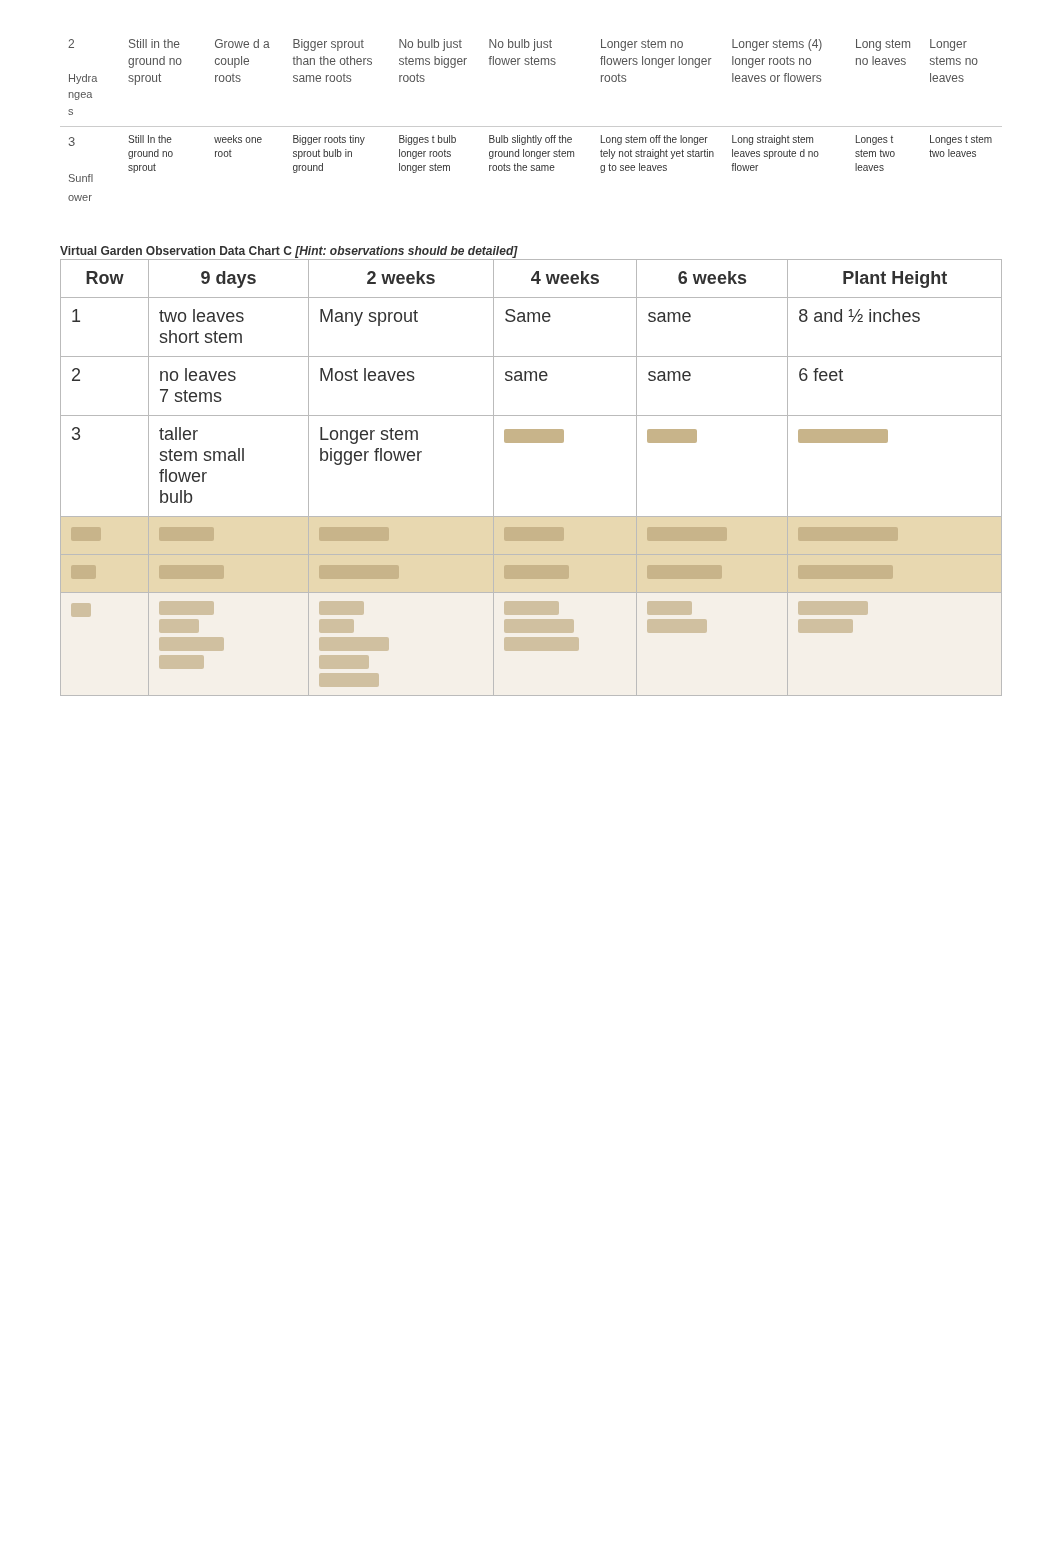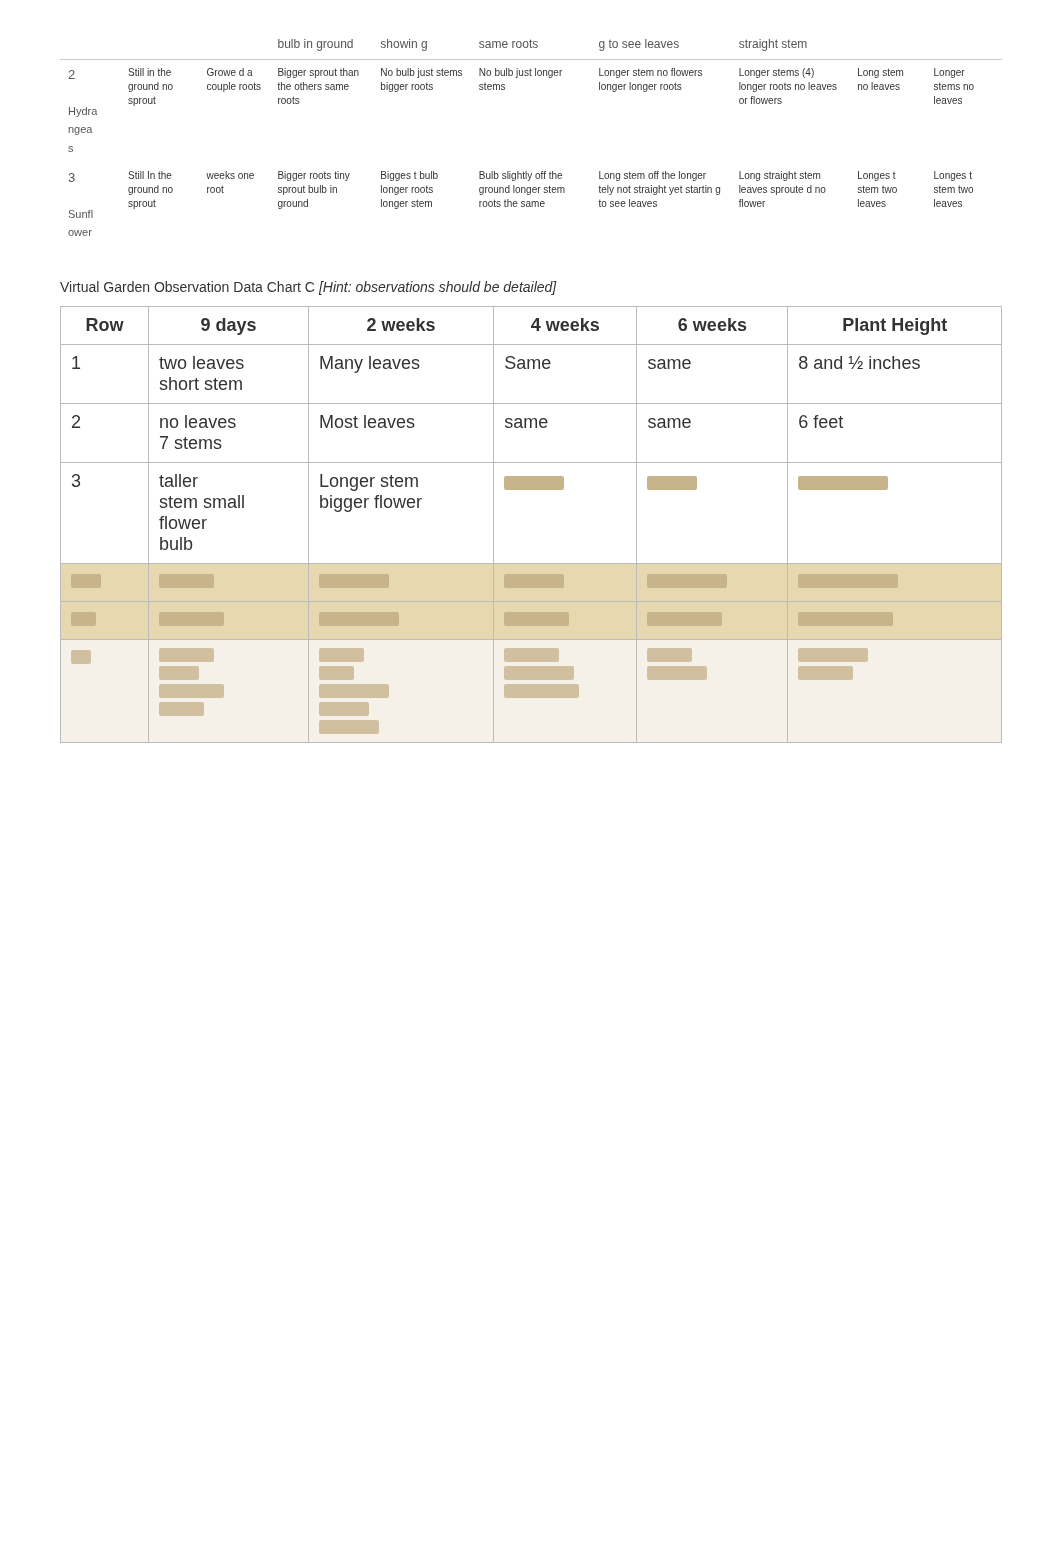--- a/index.html
+++ b/index.html
@@ -31,23 +31,23 @@
       font-size: 12px;
     }
     .obs-table .row-label {
       font-size: 13px;
       color: #555;
       width: 60px;
     }
 
     
     .chart-title {
-      font-weight: normal;
-      font-size: 14px;
-      margin-bottom: 11px;
+      font-weight: bold;
+      font-size: 12px;
+      margin-bottom: 1px;
     }
     .chart-title em {
       font-style: italic;
     }
     .data-table {
       width: 100%;
       border-collapse: collapse;
     }
     .data-table th, .data-table td {
       border: 1px solid #bbb;
@@ -69,39 +69,27 @@
       color: transparent;
       font-size: 12px;
       height: 14px;
     }
   </style>
 </head>
 <body>
 
 <table class="obs-table">
   <tbody>
-      <tr>
-    <td></td>
-    <td></td>
-    <td></td>
-    <td>bulb in ground</td>
-    <td>showin g</td>
-    <td>same roots</td>
-    <td>g to see leaves</td>
-    <td>straight stem</td>
-    <td></td>
-    <td></td>
-  </tr>
   <tr>
     <td class="row-label" style="vertical-align:top;">2<br><br><span style="font-size:11px;">Hydra<br>ngea<br>s</span></td>
     <td>Still in the ground no sprout</td>
     <td>Growe d a couple roots</td>
     <td>Bigger sprout than the others same roots</td>
     <td>No bulb just stems bigger roots</td>
-    <td>No bulb just longer stems</td>
+    <td>No bulb just flower stems</td>
     <td>Longer stem no flowers longer longer roots</td>
     <td>Longer stems (4) longer roots no leaves or flowers</td>
     <td>Long stem no leaves</td>
     <td>Longer stems no leaves</td>
   </tr>
   <tr>
     <td class="row-label" style="vertical-align:top;">3<br><br><span style="font-size:11px;">Sunfl<br>ower</span></td>
     <td>Still In the ground no sprout</td>
     <td>weeks one root</td>
     <td>Bigger roots tiny sprout bulb in ground</td>
@@ -128,21 +116,21 @@
       <th>4 weeks</th>
       <th>6 weeks</th>
       <th>Plant Height</th>
     </tr>
   </thead>
   <tbody>
 
     <tr>
       <td>1</td>
       <td>two leaves<br>short stem</td>
-      <td>Many leaves</td>
+      <td>Many sprout</td>
       <td>Same</td>
       <td>same</td>
       <td>8 and ½ inches</td>
     </tr>
 
     <tr>
       <td>2</td>
       <td>no leaves<br>7 stems</td>
       <td>Most leaves</td>
       <td>same</td>

